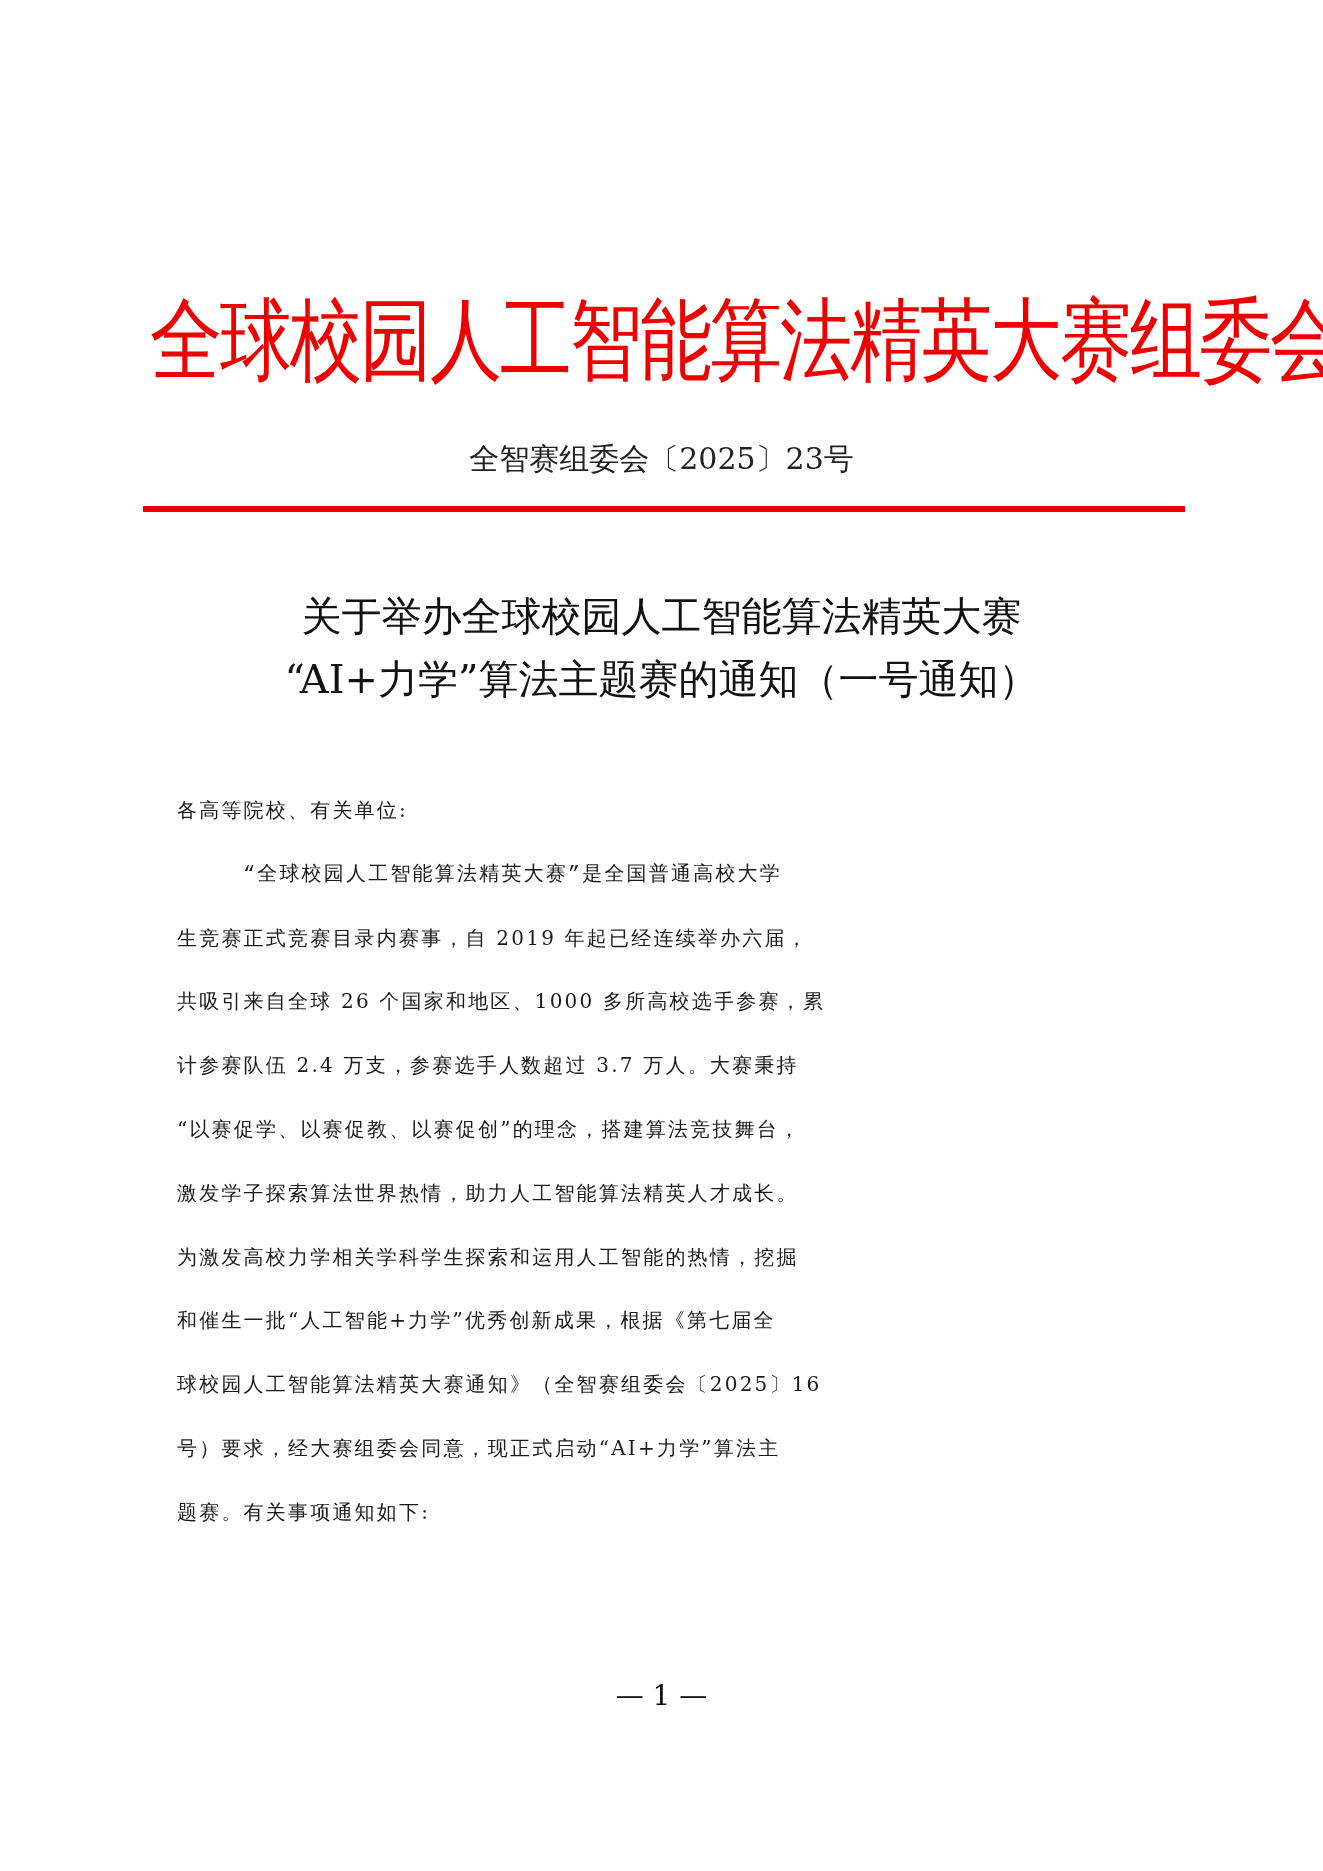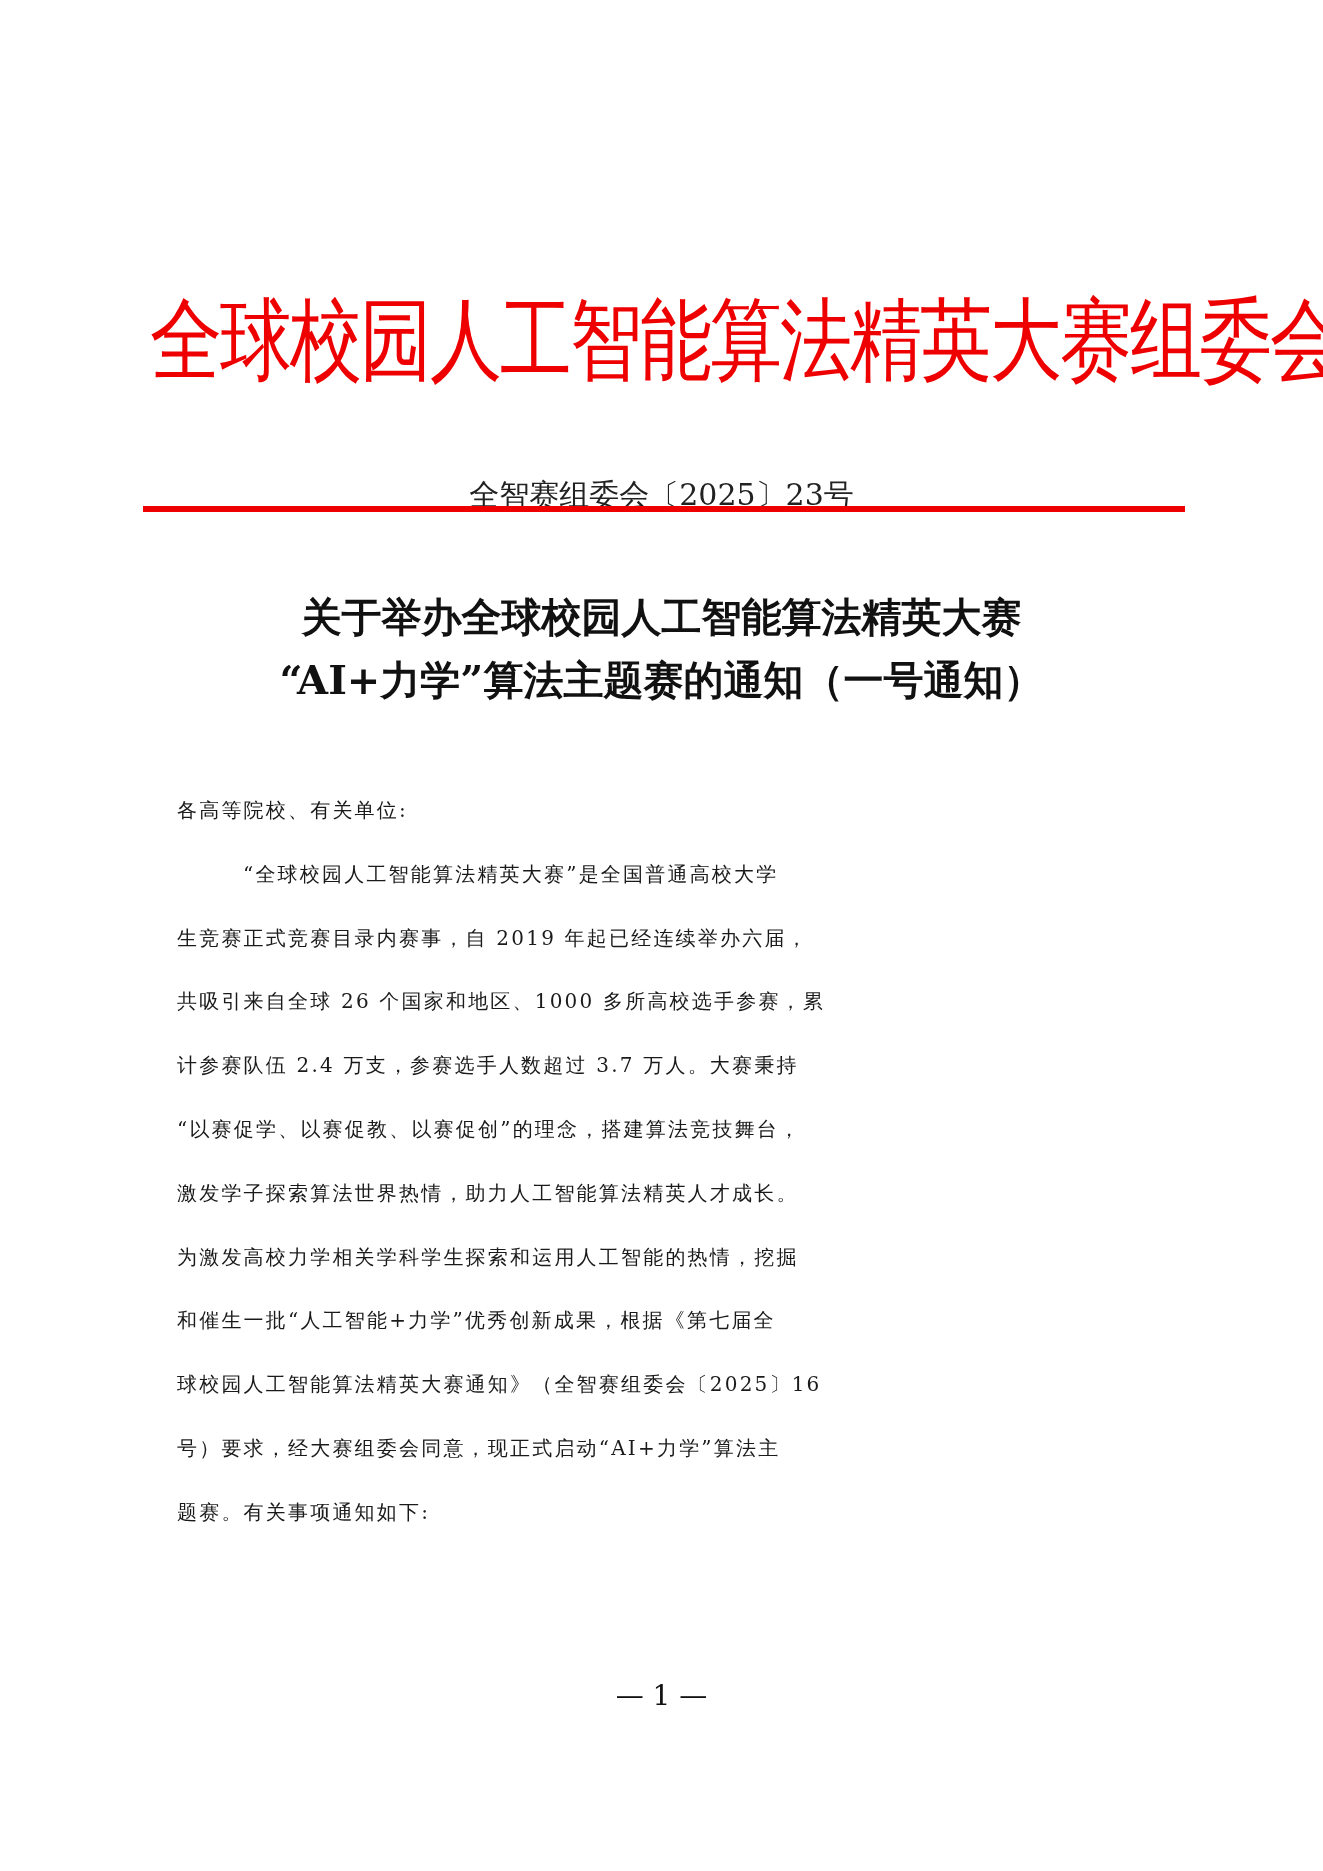--- a/index.html
+++ b/index.html
@@ -36,21 +36,21 @@
       letter-spacing: -2px;
       transform: scaleY(1.25);
       transform-origin: center;
       white-space: nowrap;
       font-weight: normal;
     }
     .doc-number {
       position: absolute;
       left: 0;
       width: 1323px;
-      top: 470px;
+      top: 434px;
       height: 50px;
       text-align: center;
       font-size: 30px;
       line-height: 50px;
       color: #222222;
       white-space: nowrap;
     }
     .red-rule {
       position: absolute;
       left: 143px;
@@ -59,21 +59,21 @@
       height: 6px;
       background: #ee0000;
     }
     .notice-title {
       position: absolute;
       left: 150px;
       top: 585px;
       width: 1023px;
       text-align: center;
       font-family: "DejaVu Serif", "Liberation Serif", serif;
-      font-weight: bold;
+      font-weight: normal;
       font-size: 40px;
       line-height: 63px;
       color: #111111;
     }
     .notice-title div {
       white-space: nowrap;
     }
     .body-text {
       position: absolute;
       left: 177px;
@@ -83,20 +83,21 @@
       line-height: 63.8px;
       color: #1a1a1a;
       letter-spacing: 2.2px;
     }
     .body-text .line {
       white-space: nowrap;
       height: 63.8px;
     }
     .indent {
       padding-left: 66px;
+      font-family: Liberation Mono, monospace;
     }
     .page-number {
       position: absolute;
       left: 0;
       width: 1323px;
       top: 1676px;
       text-align: center;
       font-size: 28px;
       line-height: 40px;
       color: #111111;

